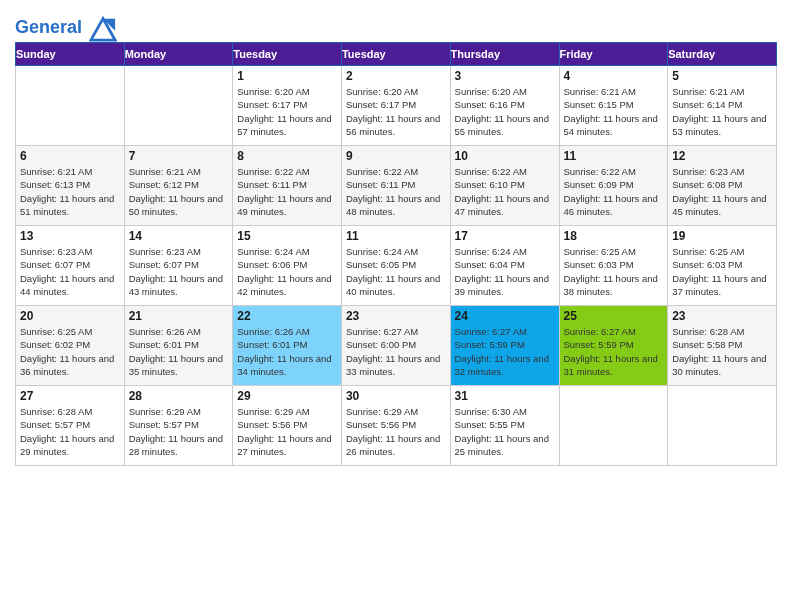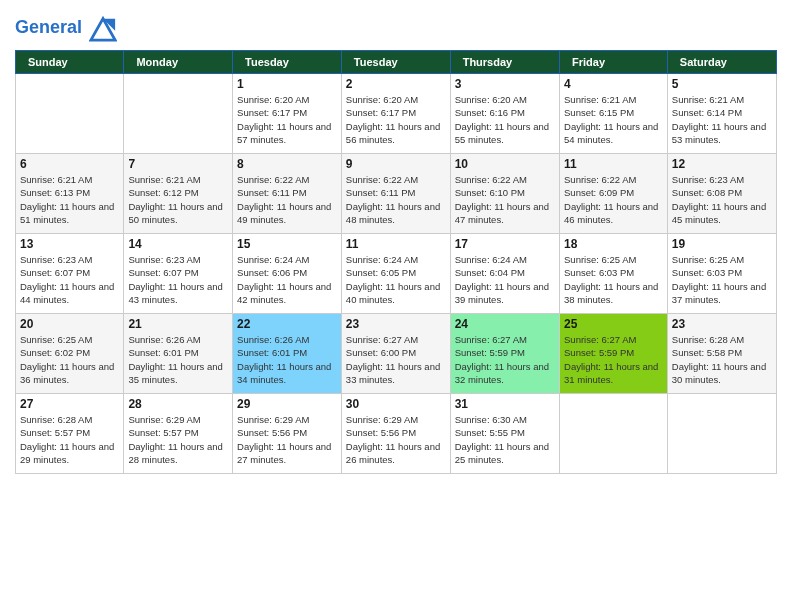--- a/index.html
+++ b/index.html
@@ -13,21 +13,20 @@
     .page {
       width: 792px;
       height: 612px;
       background: #fff;
       padding: 10px 15px;
     }
     .header {
       display: flex;
       justify-content: space-between;
       align-items: flex-start;
-      margin-bottom: 8px;
     }
     .logo {
       display: flex;
       align-items: center;
       margin-top: 4px;
     }
     .logo-text {
       font-size: 18px;
       font-weight: bold;
       color: #1a1a1a;
@@ -52,23 +51,23 @@
       font-size: 14px;
       color: #555;
       margin-top: 2px;
     }
     .calendar {
       width: 100%;
       border-collapse: collapse;
       font-size: 10px;
     }
     .calendar th {
-      background: #14532d;
+      background: #4c1d95;
       color: #fff;
-      padding: 5px 12px;
+      padding: 5px 0;
       font-size: 11px;
       font-weight: bold;
       text-align: left;
       border: 1px solid #2060b0;
     }
     .calendar td {
       border: 1px solid #ccc;
       vertical-align: top;
       padding: 3px 4px;
       width: 113px;
@@ -226,21 +225,21 @@
             <div class="day-info">Sunrise: 6:26 AM<br>Sunset: 6:01 PM<br>Daylight: 11 hours and 35 minutes.</div>
           </td>
           <td style="background: #7dd3fc;">
             <span class="day-number">22</span>
             <div class="day-info">Sunrise: 6:26 AM<br>Sunset: 6:01 PM<br>Daylight: 11 hours and 34 minutes.</div>
           </td>
           <td style="background: rgb(245, 245, 245);">
             <span class="day-number">23</span>
             <div class="day-info">Sunrise: 6:27 AM<br>Sunset: 6:00 PM<br>Daylight: 11 hours and 33 minutes.</div>
           </td>
-          <td style="background: #86efac;">
+          <td style="background: #0ea5e9;">
             <span class="day-number">24</span>
             <div class="day-info">Sunrise: 6:27 AM<br>Sunset: 5:59 PM<br>Daylight: 11 hours and 32 minutes.</div>
           </td>
           <td style="background: #84cc16; margin-top: 28px;">
             <span class="day-number">25</span>
             <div class="day-info">Sunrise: 6:27 AM<br>Sunset: 5:59 PM<br>Daylight: 11 hours and 31 minutes.</div>
           </td>
           <td style="background: rgb(245, 245, 245);">
             <span class="day-number">23</span>
             <div class="day-info">Sunrise: 6:28 AM<br>Sunset: 5:58 PM<br>Daylight: 11 hours and 30 minutes.</div>

